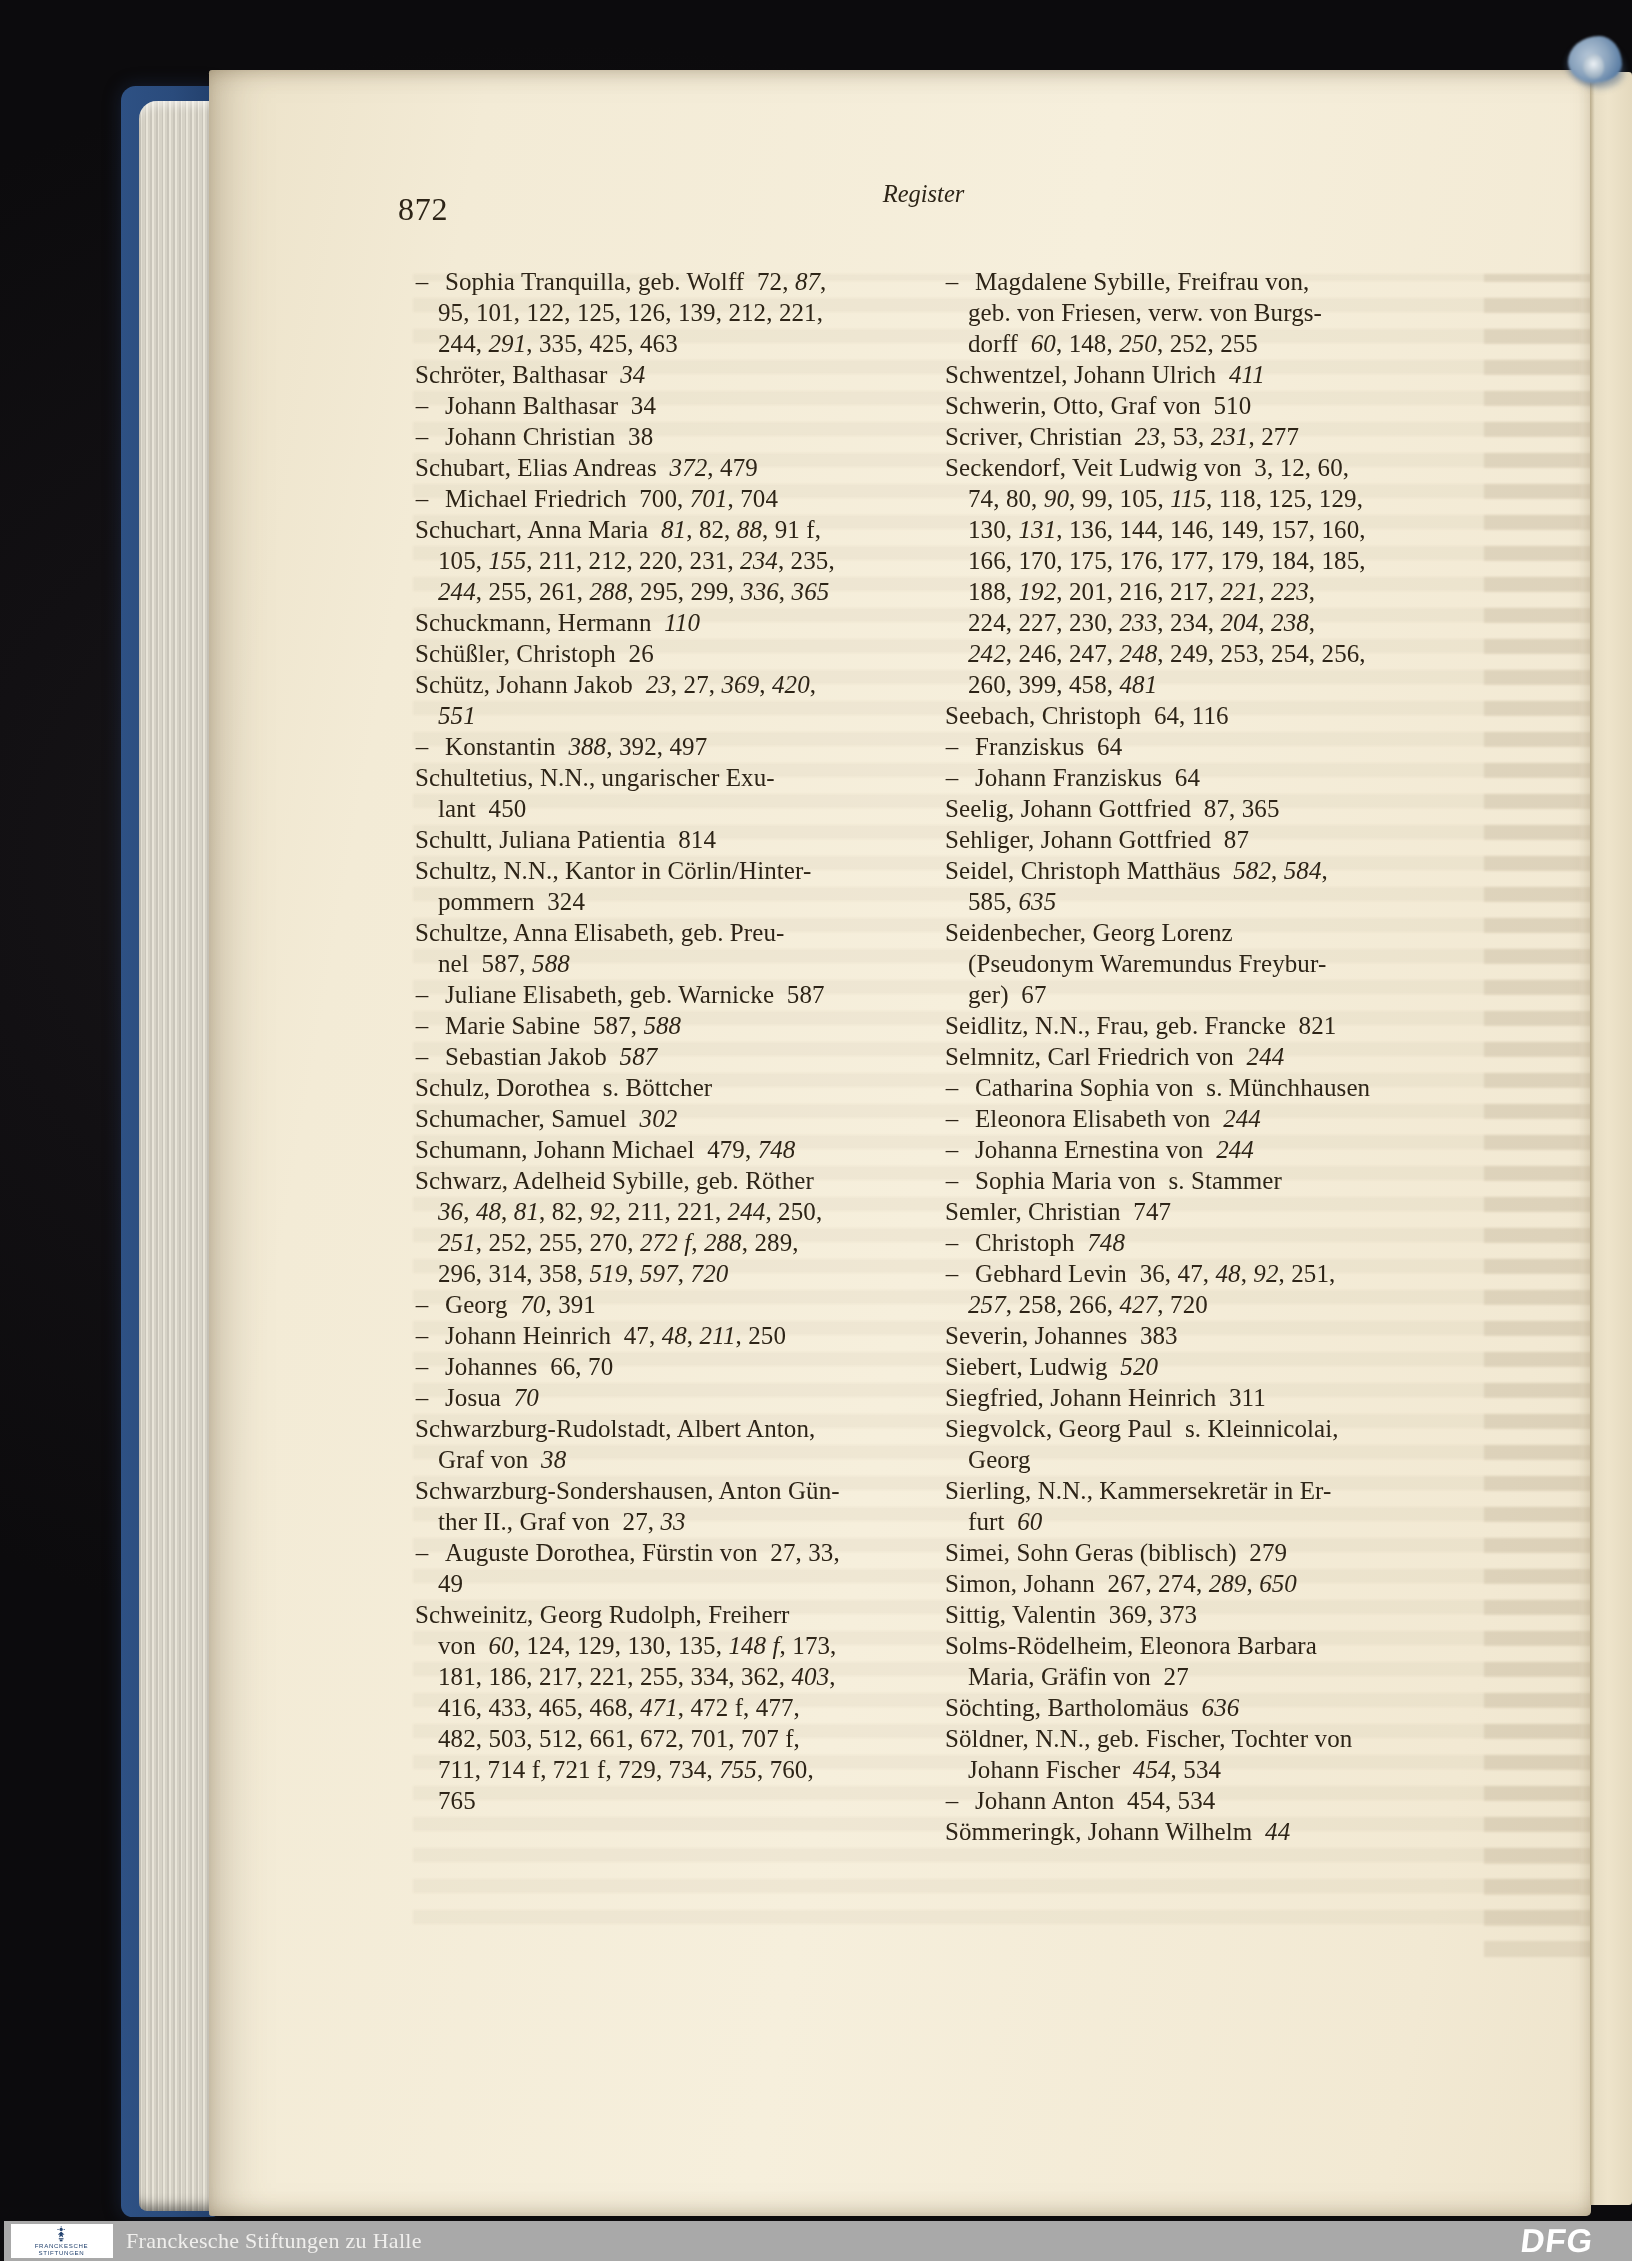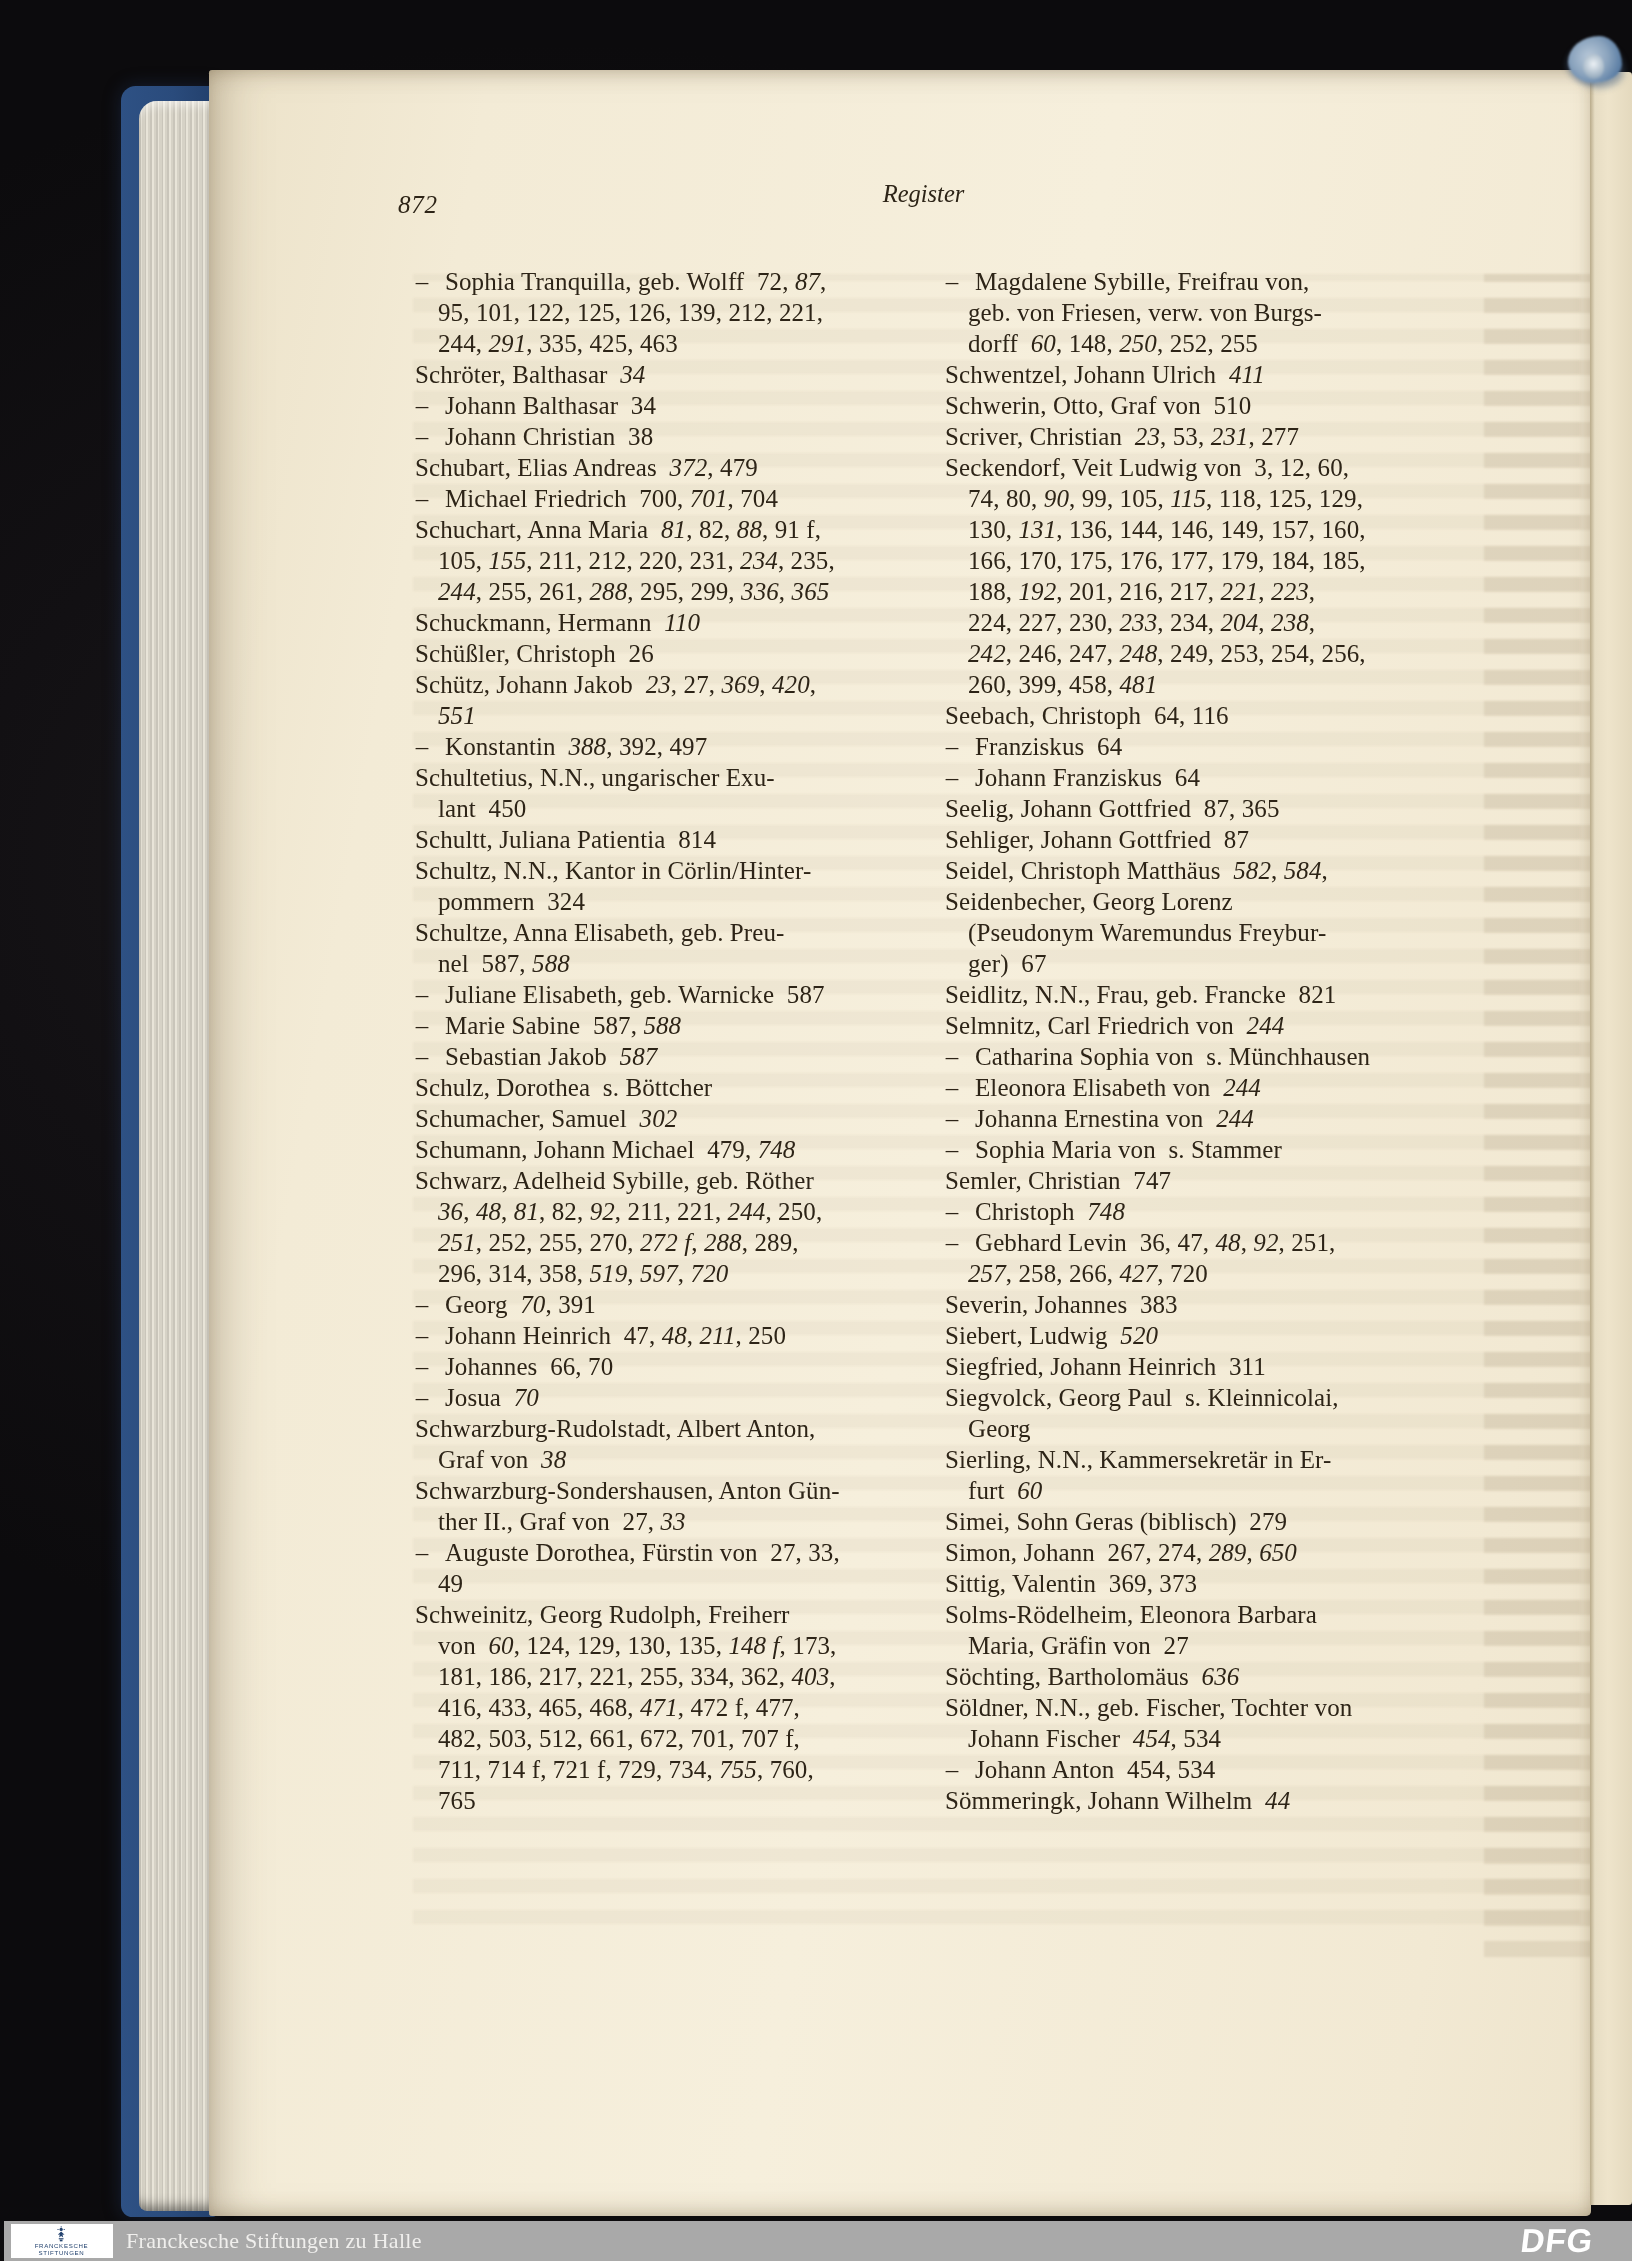--- a/index.html
+++ b/index.html
@@ -33,21 +33,21 @@
   
   .tuft{position:absolute;left:1568px;top:36px;width:54px;height:47px;
     background:radial-gradient(circle at 40% 45%, #b9c9d9 0%, #8aa3bd 45%, #5d7fa5 75%, #49688e 100%);
     border-radius:58% 42% 52% 48%/55% 60% 40% 45%;
     filter:blur(1px);
     box-shadow:4.9px 8.2px 6.5px -3.3px rgba(70,95,130,.5), -4.1px 3.3px 4.9px -2.4px rgba(70,95,130,.4);}
   .tuft:after{content:"";position:absolute;left:14.7px;top:18px;width:21px;height:24.5px;
     background:radial-gradient(circle at 50% 40%, #ecf1f5 0%, #a9bac9 60%, #7691ad 100%);
     border-radius:50% 50% 45% 55%;}
   
-  .pagenum{position:absolute;left:189px;top:121px;font-size:25px;letter-spacing:0.8px;font-style:italic;}
+  .pagenum{position:absolute;left:189px;top:121px;font-size:32px;letter-spacing:0.8px;}
   .runhead{position:absolute;left:649px;top:110px;width:131px;text-align:center;
     font-style:italic;font-size:24.5px;}
   
   .col{position:absolute;top:196px;font-size:25px;letter-spacing:0.1px;}
   .col-left{left:206px;width:540px;}
   .col-right{left:736px;width:571px;}
   .line{height:31px;line-height:31px;white-space:nowrap;}
   .line.cont{padding-left:23px;}
   .entry{position:relative;}
   .entry.dash > .line.first{padding-left:30px;}
@@ -236,20 +236,21 @@
           <div class="line first"><span class="dash-marker">–</span>Johann Franziskus&nbsp; 64</div>
         </div>
         <div class="entry main">
           <div class="line first">Seelig, Johann Gottfried&nbsp; 87, 365</div>
         </div>
         <div class="entry main">
           <div class="line first">Sehliger, Johann Gottfried&nbsp; 87</div>
         </div>
         <div class="entry main">
           <div class="line first">Seidel, Christoph Matthäus&nbsp; <i>582</i>, <i>584</i>,</div>
+          <div class="line cont">585, <i>635</i></div>
         </div>
         <div class="entry main">
           <div class="line first">Seidenbecher, Georg Lorenz</div>
           <div class="line cont">(Pseudonym Waremundus Freybur-</div>
           <div class="line cont">ger)&nbsp; 67</div>
         </div>
         <div class="entry main">
           <div class="line first">Seidlitz, N.N., Frau, geb. Francke&nbsp; 821</div>
         </div>
         <div class="entry main">

